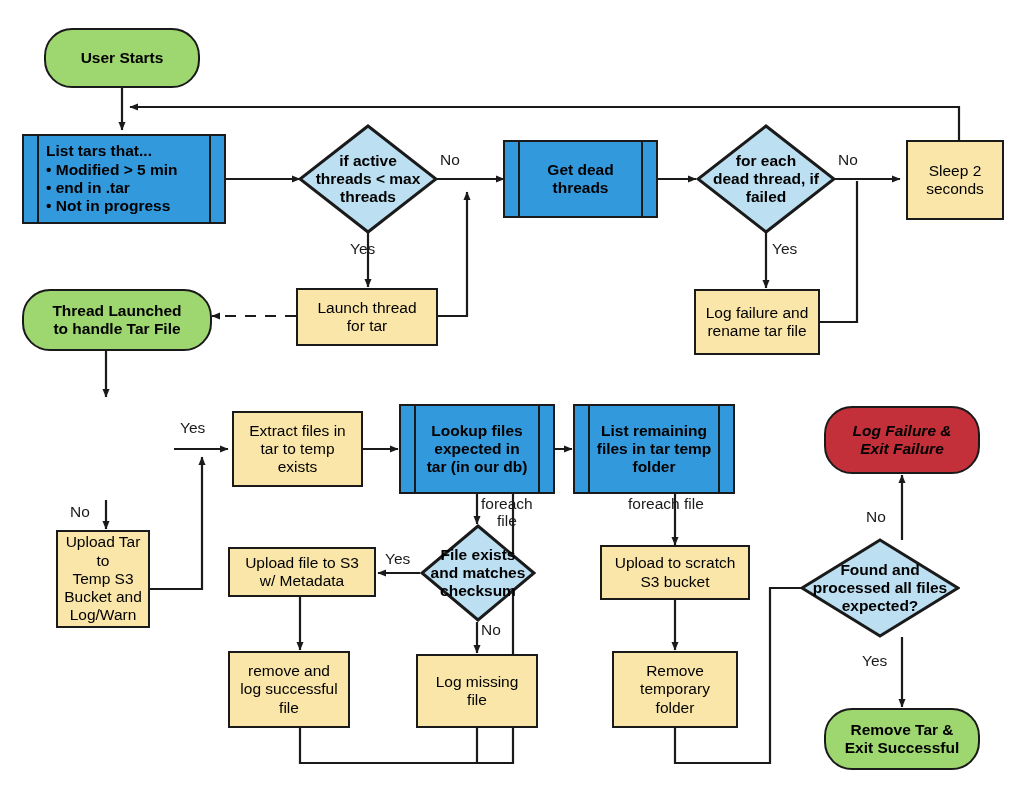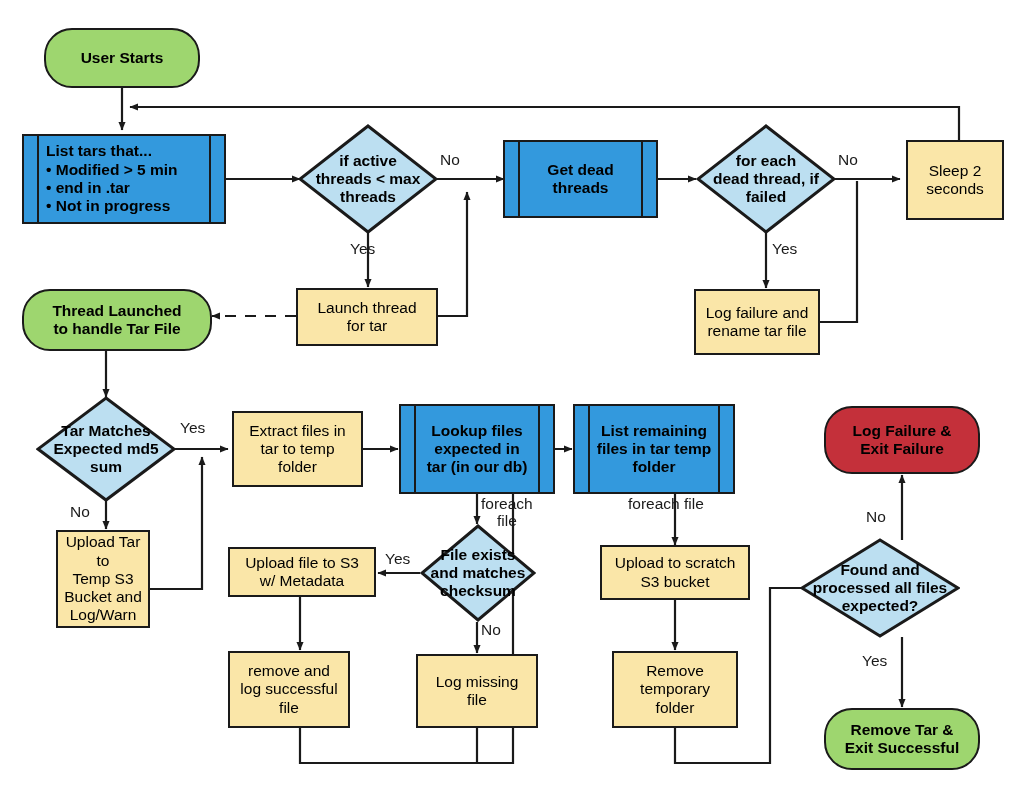--- a/index.html
+++ b/index.html
@@ -73,21 +73,21 @@
   .shape-subroutine::after  { right: 13px; }
 
   
   .shape-terminator {
     border: 2px solid #1a1a1a;
     border-radius: 28px;
     background: #9ed66f;
     font-size: 15.5px;
     font-weight: bold;
   }
-  .shape-terminator.red { background: #c4303a; }
+  .shape-terminator.red { background: #c4303a; font-style: italic; }
 
   
   .shape-decision {
     background: transparent;
     font-size: 15.5px;
     font-weight: bold;
   }
   .shape-decision .dia {
     position: absolute;
     left: 0; top: 0;
@@ -231,33 +231,25 @@
   <div class="node shape-process" style="left:694px; top:289px; width:126px; height:66px;">
     <span class="lbl">Log failure and
 rename tar file</span>
   </div>
 
   <div class="node shape-terminator" style="left:22px;  top:289px; width:190px; height:62px;justify-content:flex-end;">
     <span class="lbl">Thread Launched
 to handle Tar File</span>
   </div>
 
-  <div class="node shape-decision" style="left:36px;  top:396px; width:140px; height:106px;">
-    <svg class="dia" viewBox="0 0 140 106" preserveAspectRatio="none">
-      <polygon points="70,2 138,53 70,104 2,53"></polygon>
-    </svg>
-    <span class="lbl">Tar Matches
-Expected md5
-sum</span>
-  </div>
 
   <div class="node shape-process" style="left:232px; top:411px; width:131px; height:76px;">
     <span class="lbl">Extract files in
 tar to temp
-folder</span>
+exists</span>
   </div>
 
   <div class="node shape-subroutine" style="left:399px; top:404px; width:156px; height:90px;">
     <span class="lbl">Lookup files
 expected in
 tar (in our db)</span>
   </div>
 
   <div class="node shape-subroutine" style="left:573px; top:404px; width:162px; height:90px;">
     <span class="lbl">List remaining

